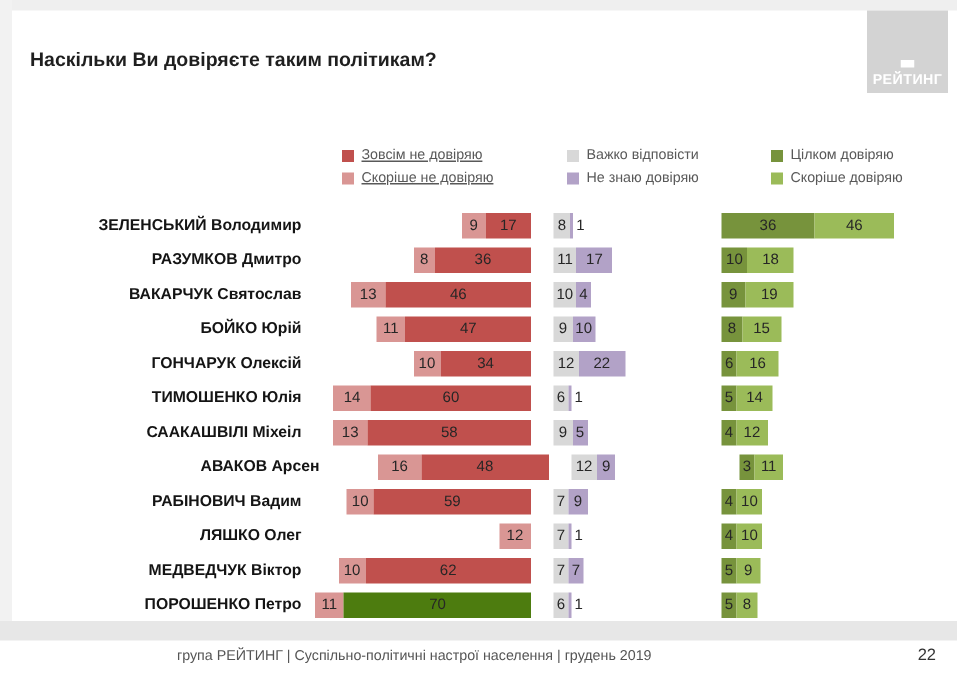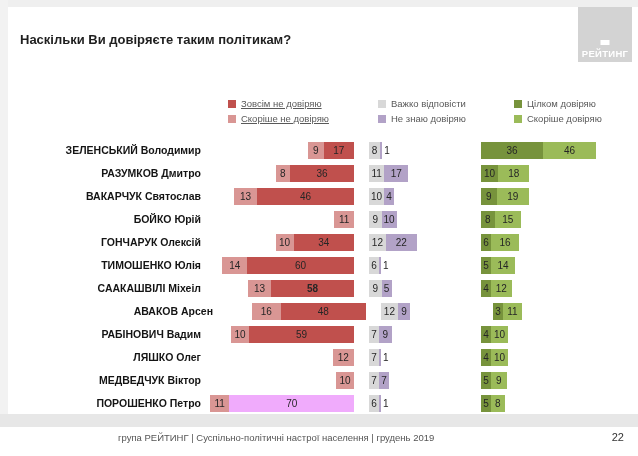--- a/index.html
+++ b/index.html
@@ -130,20 +130,21 @@
         </div>
         <div class="zone trust">
           <span class="seg" style="background: rgb(119, 147, 60); width: 15.5px;">9</span>
           <span class="seg" style="background: rgb(155, 187, 89); width: 32.7px;">19</span>
         </div>
       </div>
       <div class="chart-row" style="top: 69px;">
         <div class="row-label">БОЙКО Юрій</div>
         <div class="zone distrust">
           <span class="seg" style="background: rgb(217, 150, 148); width: 19.6px;">11</span>
+          <span class="seg" style="background: rgb(192, 80, 77); width: 83.7px;">47</span>
         </div>
         <div class="zone neutral">
           <span class="seg" style="background: rgb(216, 216, 216); width: 12.6px;">9</span>
           <span class="seg" style="background: rgb(178, 162, 199); width: 15px;">10</span>
         </div>
         <div class="zone trust">
           <span class="seg" style="background: rgb(119, 147, 60); width: 13.8px;">8</span>
           <span class="seg" style="background: rgb(155, 187, 89); width: 25.8px;">15</span>
         </div>
       </div>
@@ -175,21 +176,21 @@
         </div>
         <div class="zone trust">
           <span class="seg" style="background: rgb(119, 147, 60); width: 10px;">5</span>
           <span class="seg" style="background: rgb(155, 187, 89); width: 24.1px;">14</span>
         </div>
       </div>
       <div class="chart-row" style="top: 138px;">
         <div class="row-label">СААКАШВІЛІ Міхеіл</div>
         <div class="zone distrust">
           <span class="seg" style="background: rgb(217, 150, 148); width: 23.1px;">13</span>
-          <span class="seg" style="background: rgb(192, 80, 77); width: 83px; font-weight: bold;">58</span>
+          <span class="seg" style="background: rgb(192, 80, 77); width: 109px;">58</span>
         </div>
         <div class="zone neutral">
           <span class="seg" style="background: rgb(216, 216, 216); width: 12.6px;">9</span>
           <span class="seg" style="background: rgb(178, 162, 199); width: 10px;">5</span>
         </div>
         <div class="zone trust">
           <span class="seg" style="background: rgb(119, 147, 60); width: 10px;">4</span>
           <span class="seg" style="background: rgb(155, 187, 89); width: 20.6px;">12</span>
         </div>
       </div>
@@ -235,35 +236,36 @@
         </div>
         <div class="zone trust">
           <span class="seg" style="background: rgb(119, 147, 60); width: 10px;">4</span>
           <span class="seg" style="background: rgb(155, 187, 89); width: 17.2px;">10</span>
         </div>
       </div>
       <div class="chart-row" style="top: 230px;">
         <div class="row-label">МЕДВЕДЧУК Віктор</div>
         <div class="zone distrust">
           <span class="seg" style="background: rgb(217, 150, 148); width: 17.8px;">10</span>
+          <span class="seg" style="background: rgb(192, 80, 77); width: 110.4px;">62</span>
         </div>
         <div class="zone neutral">
           <span class="seg" style="background: rgb(216, 216, 216); width: 10px;">7</span>
           <span class="seg" style="background: rgb(178, 162, 199); width: 10px;">7</span>
         </div>
         <div class="zone trust">
           <span class="seg" style="background: rgb(119, 147, 60); width: 10px;">5</span>
           <span class="seg" style="background: rgb(155, 187, 89); width: 15.5px;">9</span>
         </div>
       </div>
       <div class="chart-row" style="top: 253px;">
         <div class="row-label">ПОРОШЕНКО Петро</div>
         <div class="zone distrust">
           <span class="seg" style="background: rgb(217, 150, 148); width: 19.6px;">11</span>
-          <span class="seg" style="background: #f0abfc; width: 124.6px;">70</span>
+          <span class="seg" style="background: #4d7c0f; width: 124.6px;">70</span>
         </div>
         <div class="zone neutral">
           <span class="seg" style="background: rgb(216, 216, 216); width: 10px;">6</span>
           <span class="seg" style="background: rgb(178, 162, 199); width: 2px;"></span>
           <span class="outlabel">1</span>
         </div>
         <div class="zone trust">
           <span class="seg" style="background: rgb(119, 147, 60); width: 10px;">5</span>
           <span class="seg" style="background: rgb(155, 187, 89); width: 13.8px;">8</span>
         </div>

